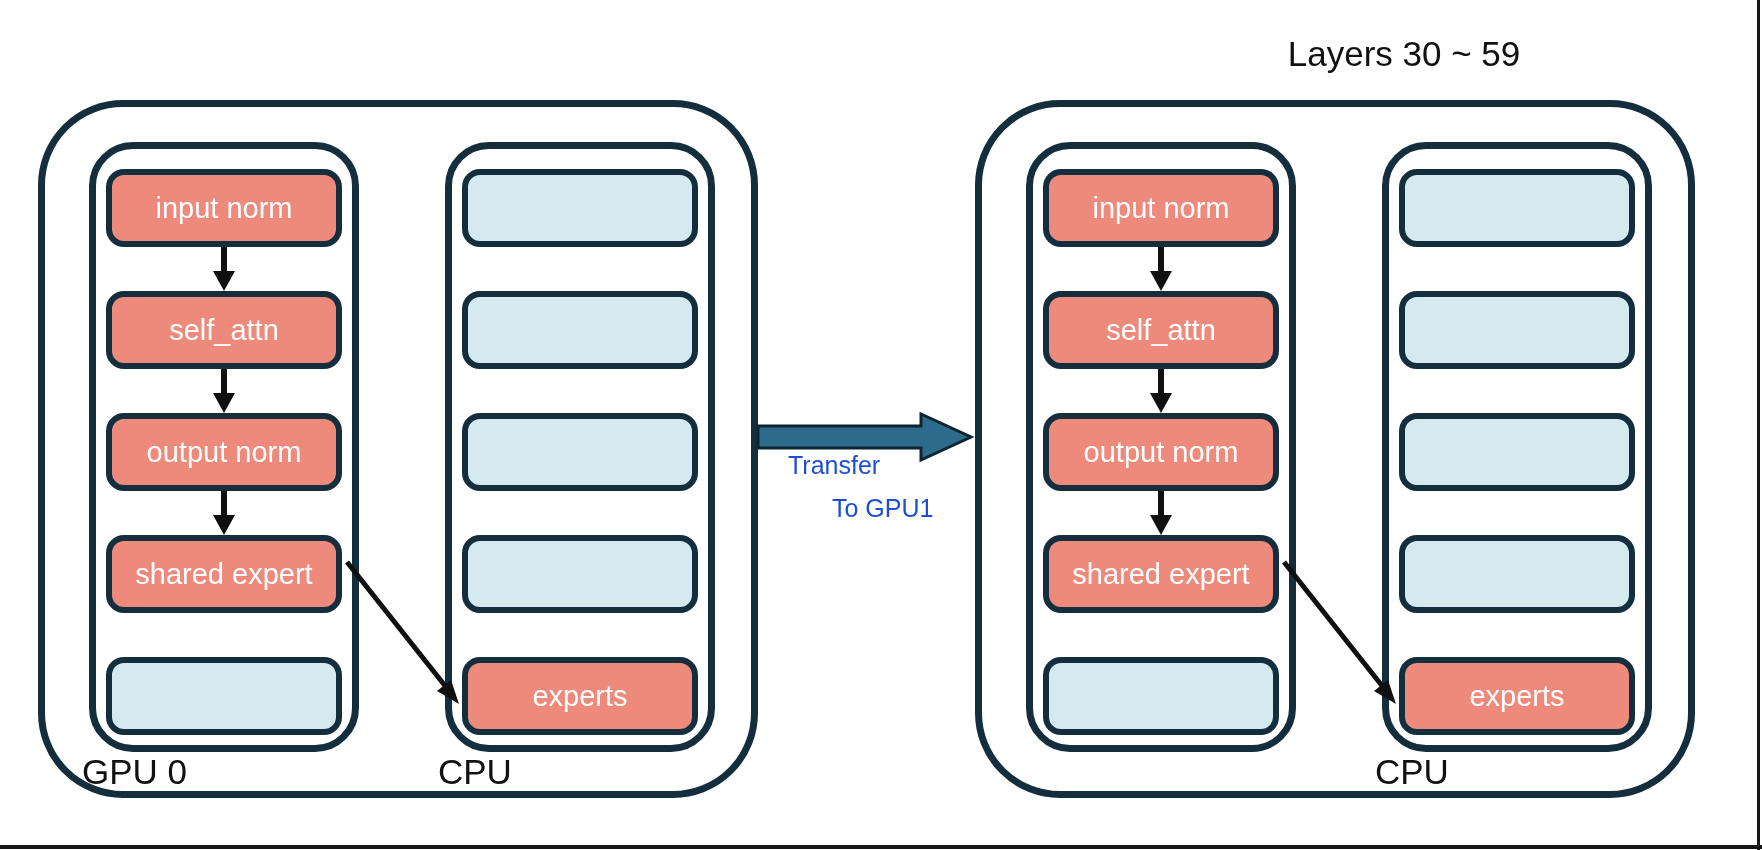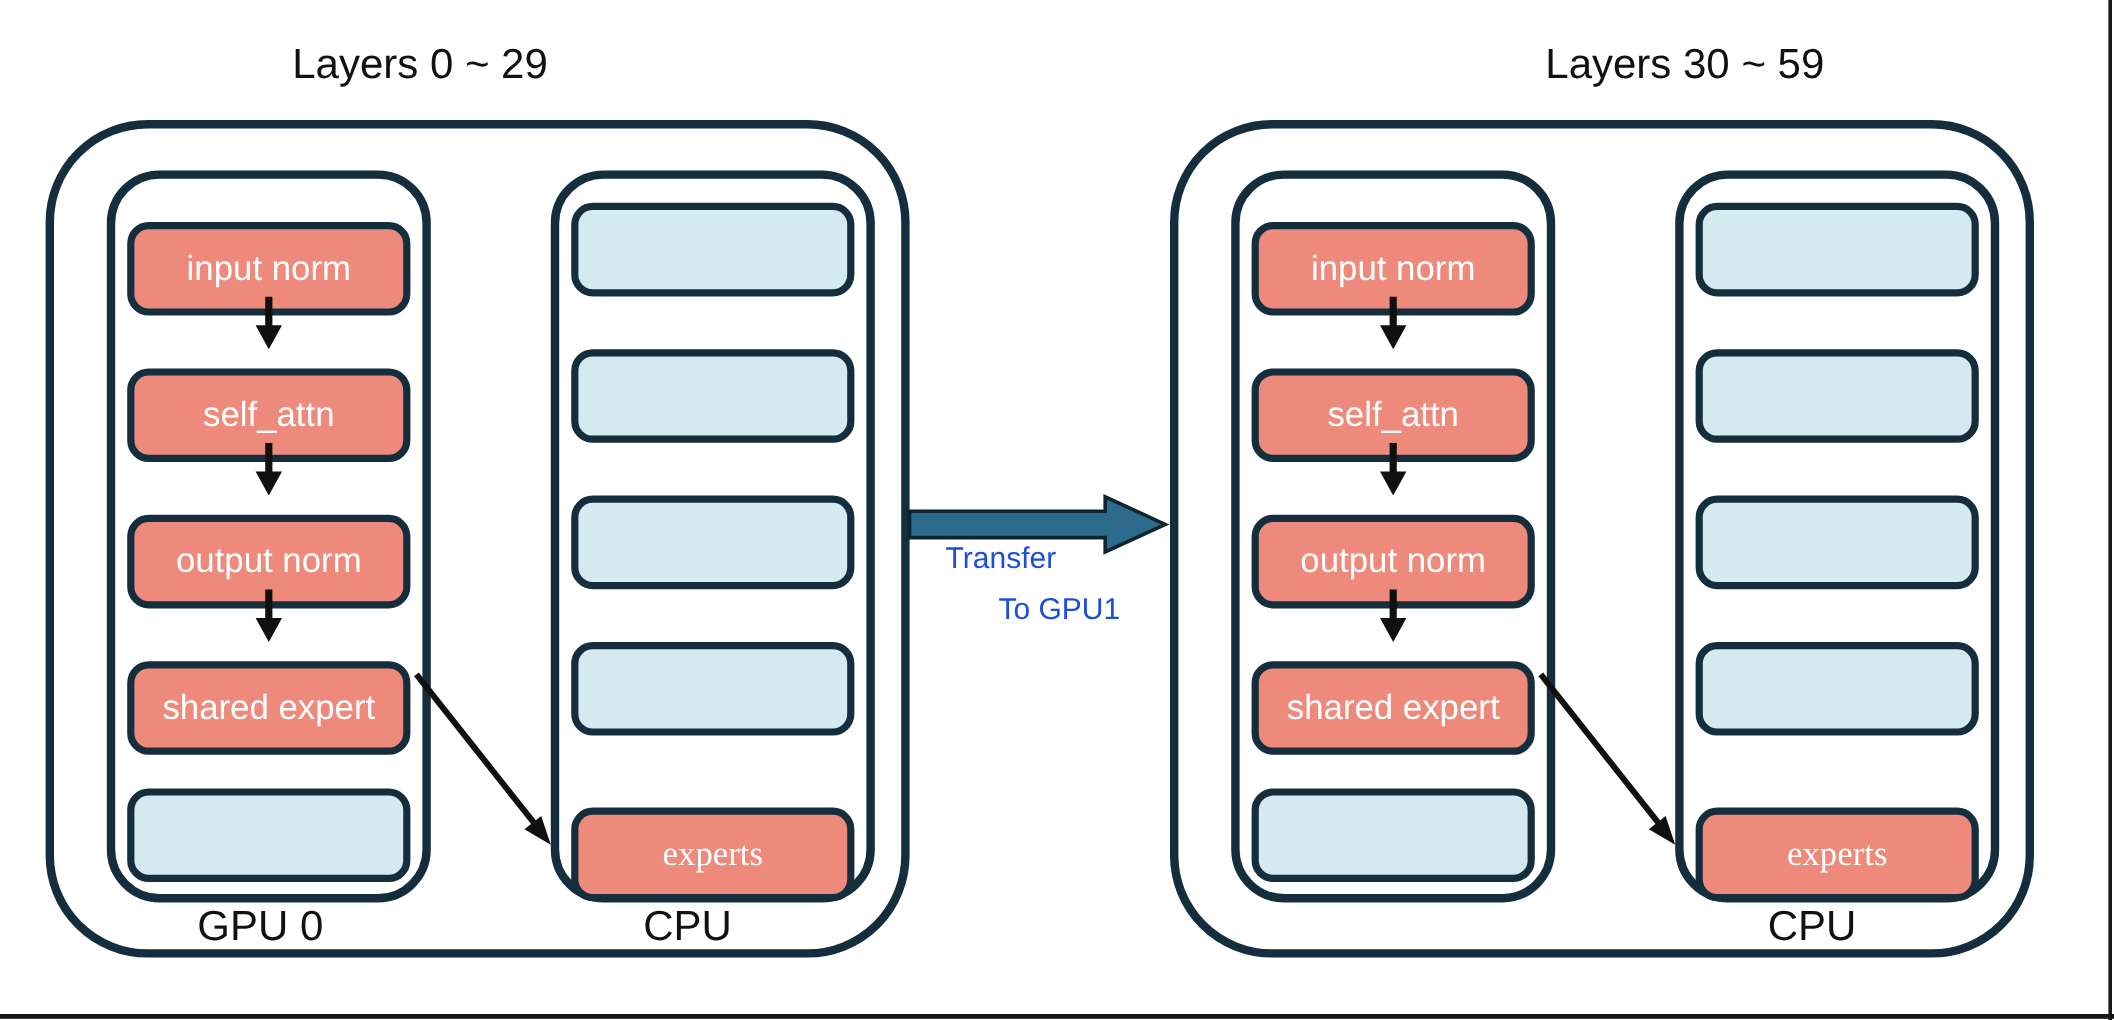--- a/index.html
+++ b/index.html
@@ -13,47 +13,46 @@
   }
   .grp{
     position:absolute;top:100px;width:720px;height:698px;background:#ffffff;
     border:7px solid #152e3d;border-radius:85px;box-sizing:border-box;
   }
   .col{
     position:absolute;top:35px;width:270px;height:610px;background:#ffffff;
     border:7px solid #152e3d;border-radius:44px;box-sizing:border-box;
   }
   .col-a{left:44px;}
-  .col-b{left:414px;font-family:Liberation Serif, serif;}
+  .col-b{left:400px;}
   .box{
     position:absolute;left:10px;width:236px;height:78px;box-sizing:border-box;
     border:6px solid #152e3d;border-radius:18px;
     display:flex;align-items:center;justify-content:center;
     font-size:29px;color:#ffffff;white-space:nowrap;
   }
-  .salmon{background:#ee8a7b;margin-top:16px;}
+  .salmon{background:#ee8a7b;}
   .blue{background:#d4e9f0;}
   .darr{position:absolute;left:116px;width:24px;height:44px;}
   .diag{position:absolute;left:280px;top:430px;width:160px;height:190px;}
   .col-label{
     position:absolute;top:645px;width:270px;height:40px;line-height:40px;
-    text-align:center;font-size:35px;color:#111111;white-space:nowrap;
+    text-align:left;font-size:35px;color:#111111;white-space:nowrap;
   }
   .transfer-label{
     position:absolute;font-size:25px;color:#1d4ed8;white-space:nowrap;
   }
   #edge-bottom{position:absolute;left:0;top:845px;width:1762px;height:4px;background:#161616;}
   #edge-right{position:absolute;left:1757px;top:0;width:3px;height:850px;background:#161616;}
 </style>
 </head>
 <body>
 
 <div id="canvas">
 
-  <div class="title" style="left:120px;top:34px">Layers 0 ~ 29</div>
   <div class="title" style="left:1174px;top:34px">Layers 30 ~ 59</div>
 
   <div class="grp" style="left:38px">
 
     <div class="col col-a">
       <div class="box salmon" style="top:20px">input norm</div>
       <svg class="darr" style="top:98px" viewBox="0 0 24 44">
         <path d="M12 0 V27" stroke="#101010" stroke-width="6" fill="none"></path>
         <polygon points="1,24 23,24 12,44" fill="#101010"></polygon>
       </svg>

